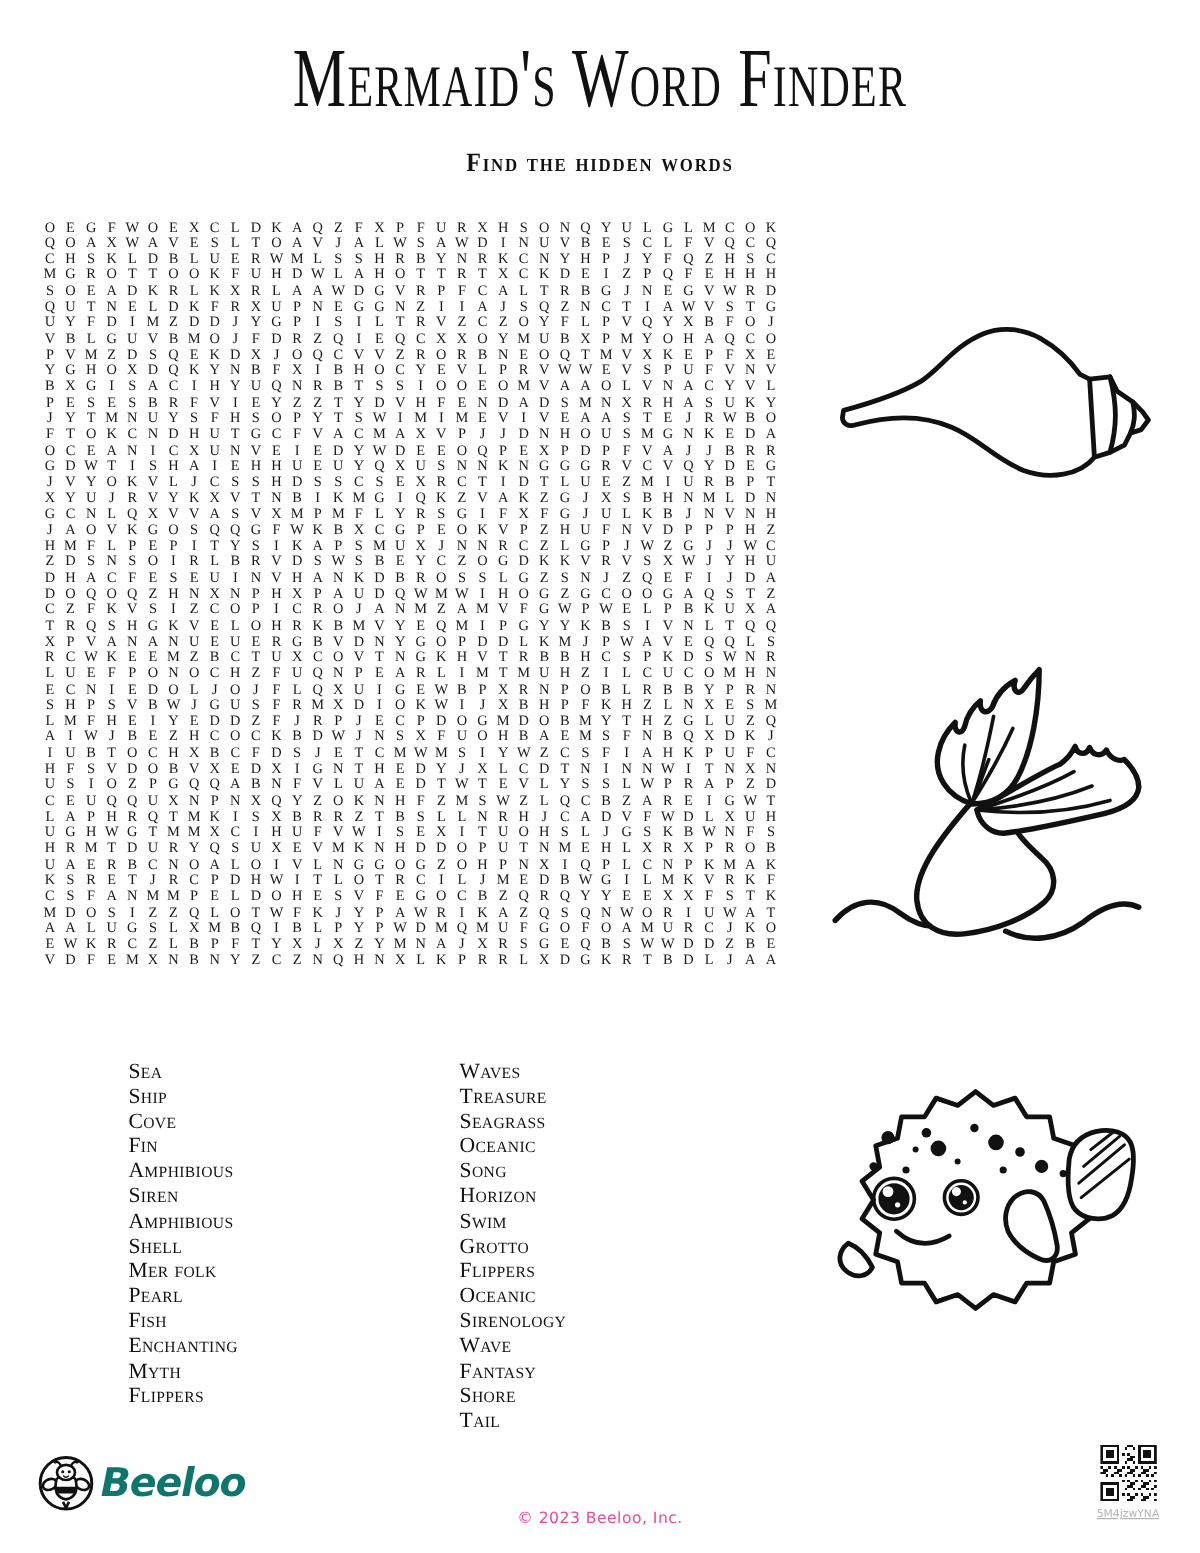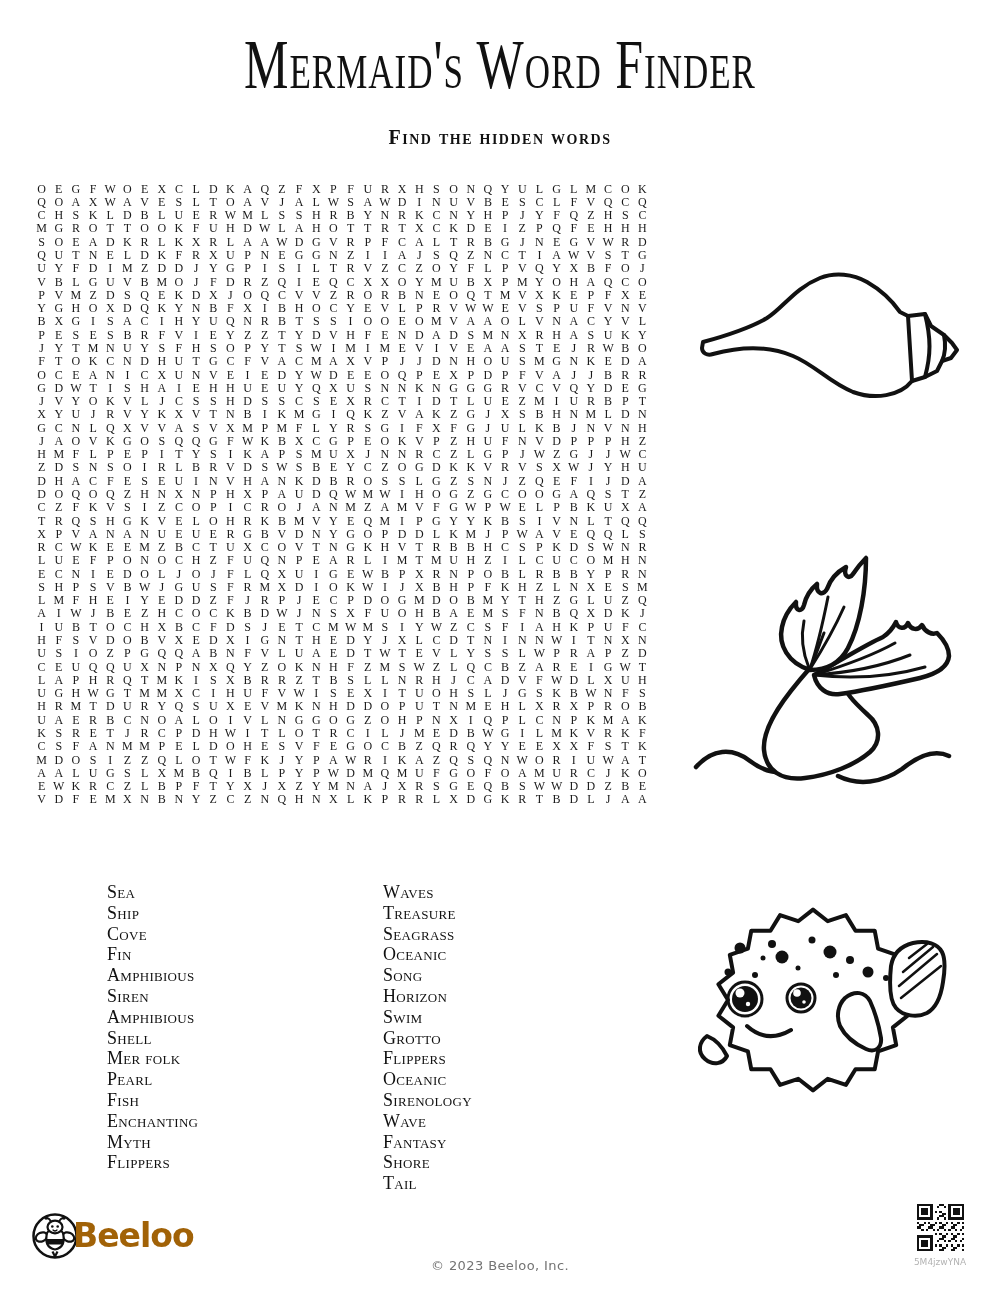--- a/index.html
+++ b/index.html
@@ -20,26 +20,26 @@
 
   .words{position:absolute;top:882px;width:260px;margin-left:45px;}
   .words .word{height:20.8px;font-variant:small-caps;font-size:18px;
                letter-spacing:0.3px;color:#111;}
   .col1{left:62px;}
   .col2{left:338px;}
 
   .illus{position:absolute;}
   .illus path,.illus polygon,.illus circle,.illus ellipse,.illus line{vector-effect:none;}
 
-  .brand-text{position:absolute;left:73px;top:1216px;font-family:"DejaVu Sans",sans-serif;
-              font-weight:bold;font-size:33px;letter-spacing:-1px;color:#a16207;}
+  .brand-text{position:absolute;left:84px;top:1216px;font-family:"DejaVu Sans",sans-serif;
+              font-weight:bold;font-size:33px;letter-spacing:-1px;color:#0f766e;font-style:italic;}
   .copyright{position:absolute;top:1258px;left:0;width:1000px;text-align:center;
-             font-family:"DejaVu Sans",sans-serif;font-size:13px;color:#737373;letter-spacing:0.4px;}
+             font-family:"DejaVu Sans",sans-serif;font-size:13px;color:#ec4899;letter-spacing:0.4px;}
   .qr-label{position:absolute;left:903px;top:1257px;width:74px;text-align:center;
-            font-family:"DejaVu Sans",sans-serif;font-size:9px;color:#b3b3b3;}
+            font-family:"DejaVu Sans",sans-serif;font-size:9px;color:#b3b3b3;text-decoration:underline;}
 </style>
 </head>
 <body>
 
 <div class="page">
 
   <h1 class="title">Mermaid's Word Finder</h1>
   <div class="subtitle">Find the hidden words</div>
 
   <div class="grid" id="word-grid">

